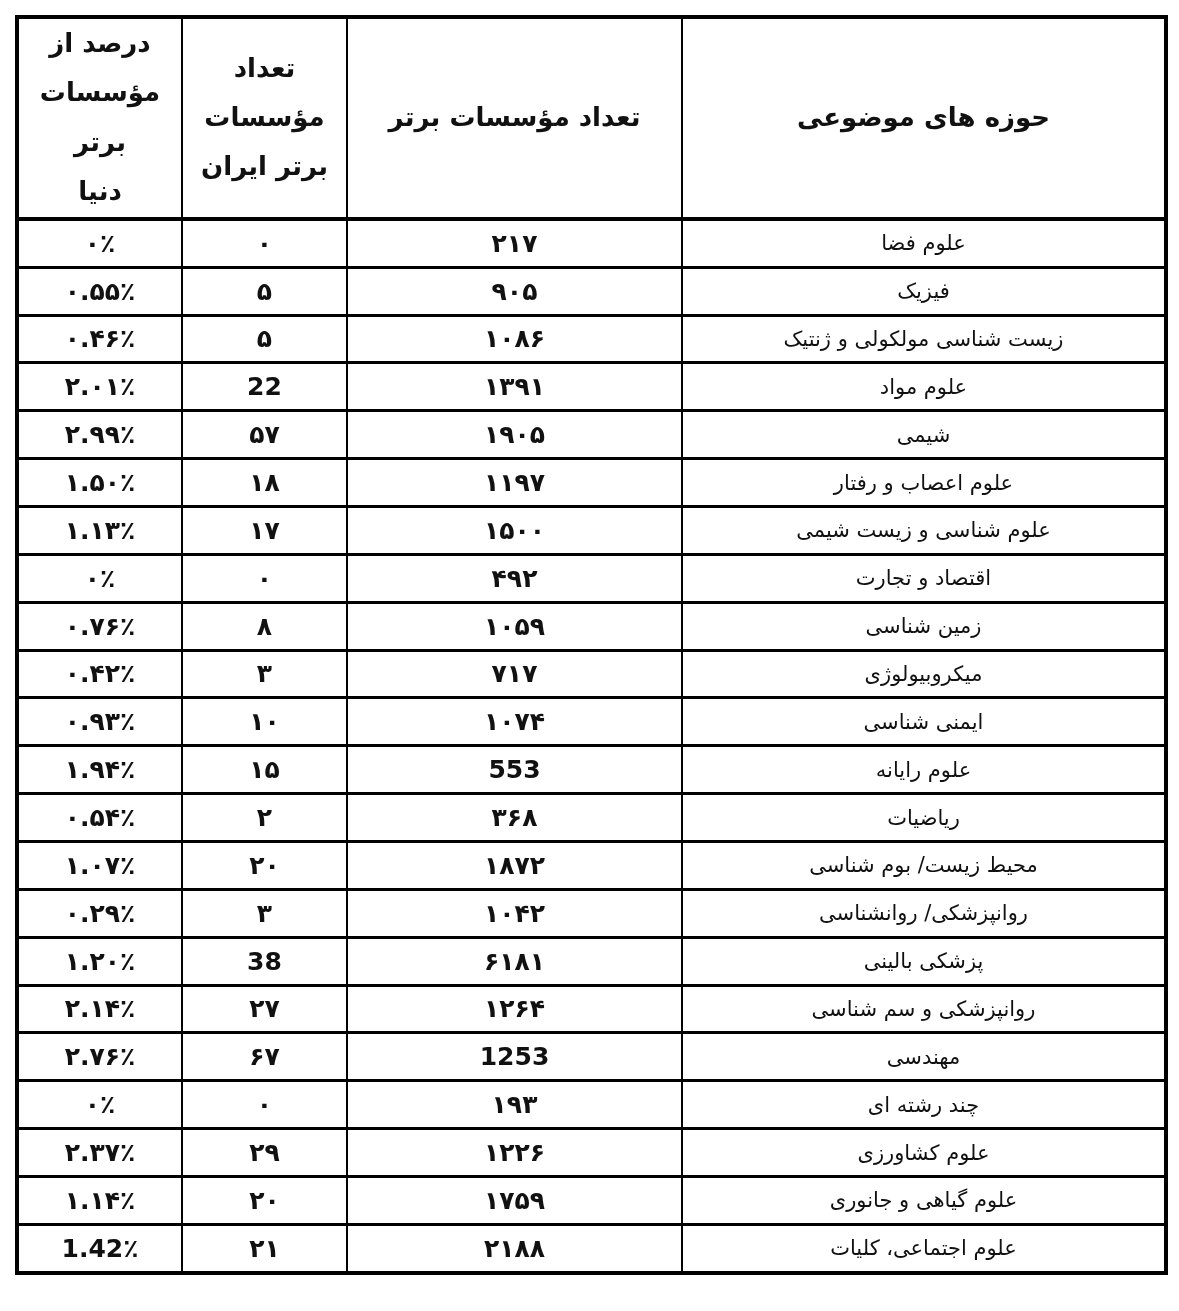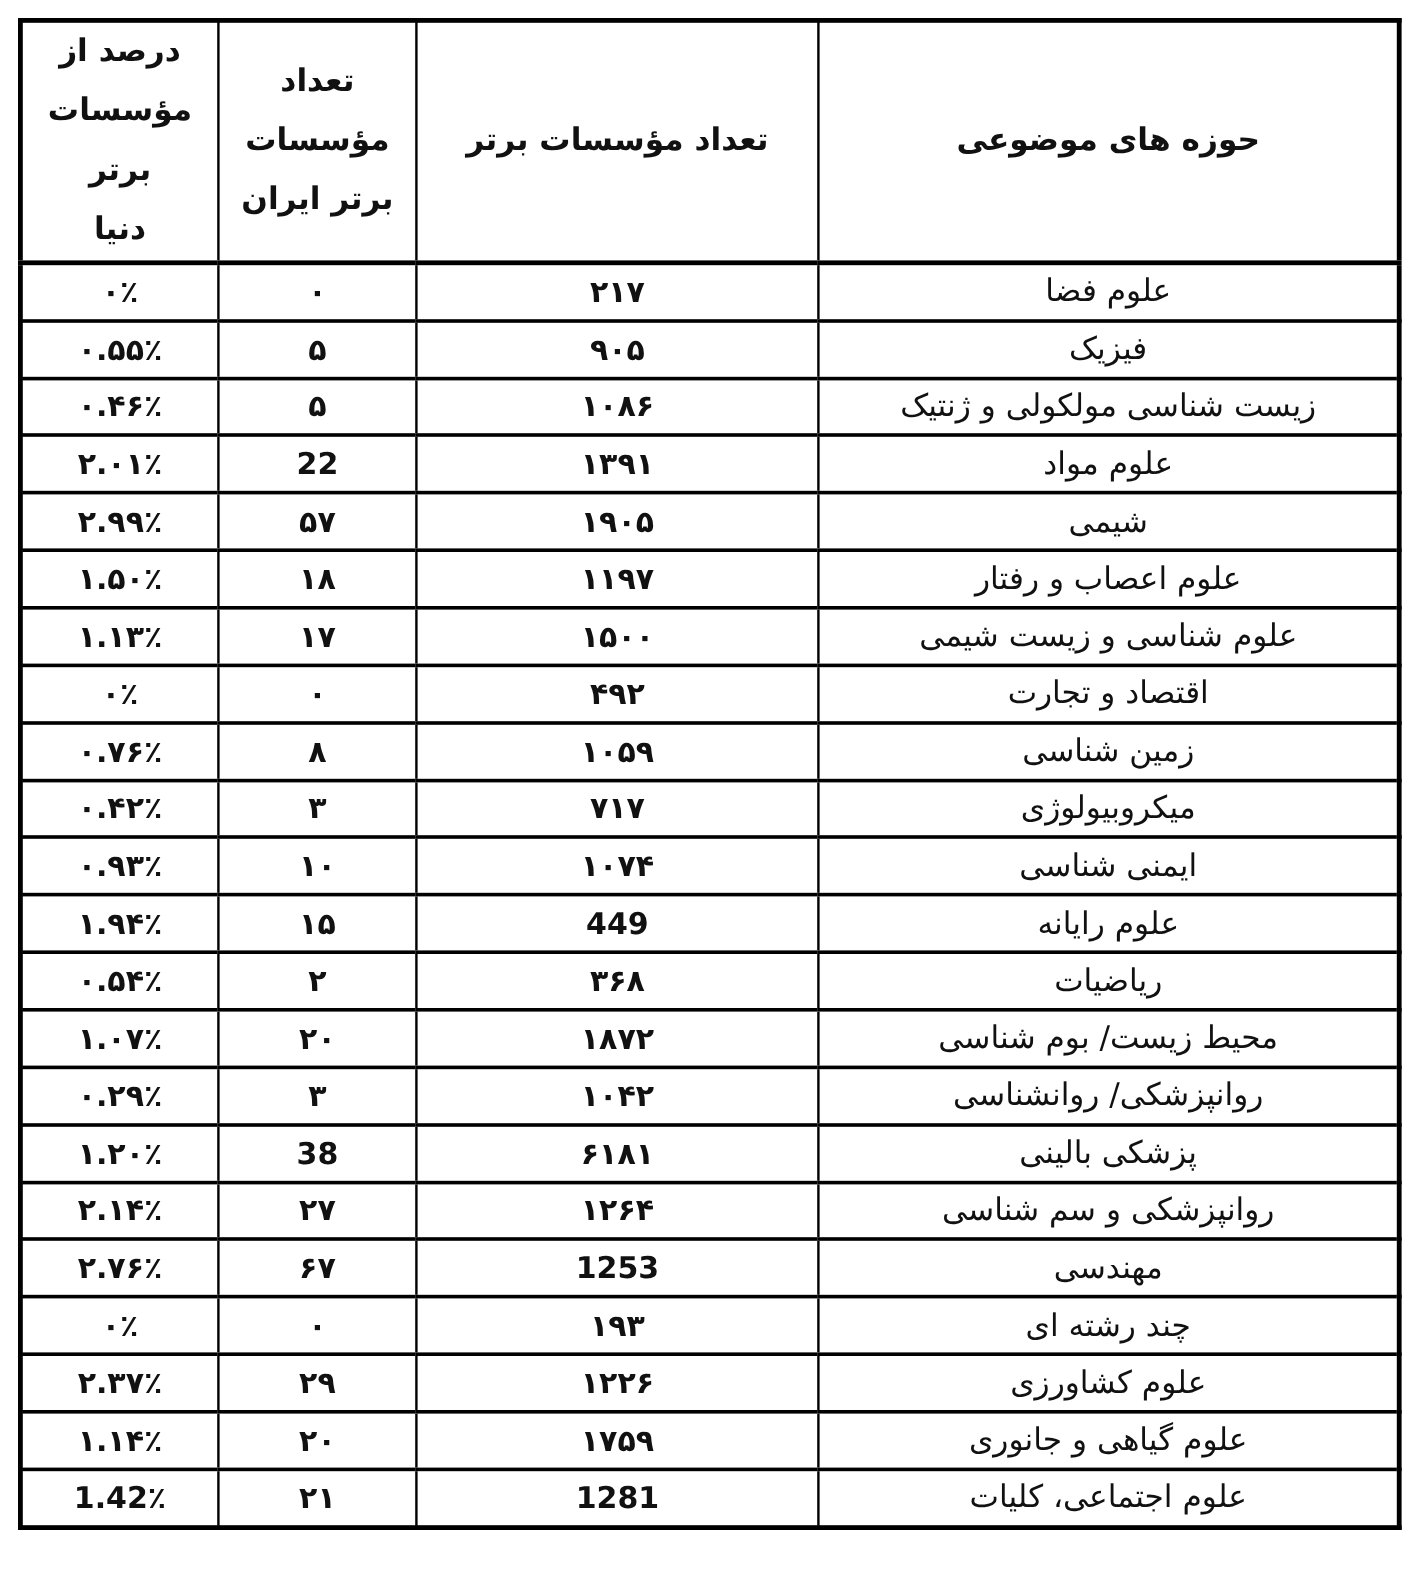--- a/index.html
+++ b/index.html
@@ -42,21 +42,21 @@
   }
   thead th {
     height: 162px;
     font-size: 26px;
     font-weight: bold;
     line-height: 1.9;
     white-space: pre-line;
     border-bottom-width: 4px;
   }
   td.subject {
-    font-size: 26px;
+    font-size: 21px;
     font-weight: 400;
   }
   td.num {
     font-size: 25px;
     font-weight: bold;
   }
   .ltr {
     direction: ltr;
     unicode-bidi: isolate;
     display: inline-block;
@@ -146,21 +146,21 @@
     <td class="num"><span class="ltr">۰.۴۲٪</span></td>
   </tr>
         <tr>
     <td class="subject">ایمنی شناسی</td>
     <td class="num">۱۰۷۴</td>
     <td class="num">۱۰</td>
     <td class="num"><span class="ltr">۰.۹۳٪</span></td>
   </tr>
         <tr>
     <td class="subject">علوم رایانه</td>
-    <td class="num">449</td>
+    <td class="num">553</td>
     <td class="num">۱۵</td>
     <td class="num"><span class="ltr">۱.۹۴٪</span></td>
   </tr>
         <tr>
     <td class="subject">ریاضیات</td>
     <td class="num">۳۶۸</td>
     <td class="num">۲</td>
     <td class="num"><span class="ltr">۰.۵۴٪</span></td>
   </tr>
         <tr>
@@ -206,19 +206,19 @@
     <td class="num"><span class="ltr">۲.۳۷٪</span></td>
   </tr>
         <tr>
     <td class="subject">علوم گیاهی و جانوری</td>
     <td class="num">۱۷۵۹</td>
     <td class="num">۲۰</td>
     <td class="num"><span class="ltr">۱.۱۴٪</span></td>
   </tr>
         <tr>
     <td class="subject">علوم اجتماعی، کلیات</td>
-    <td class="num">1281</td>
+    <td class="num">۲۱۸۸</td>
     <td class="num">۲۱</td>
     <td class="num"><span class="ltr">1.42٪</span></td>
   </tr>
       </tbody>
   </table>
 </div>
 
 </body></html>

